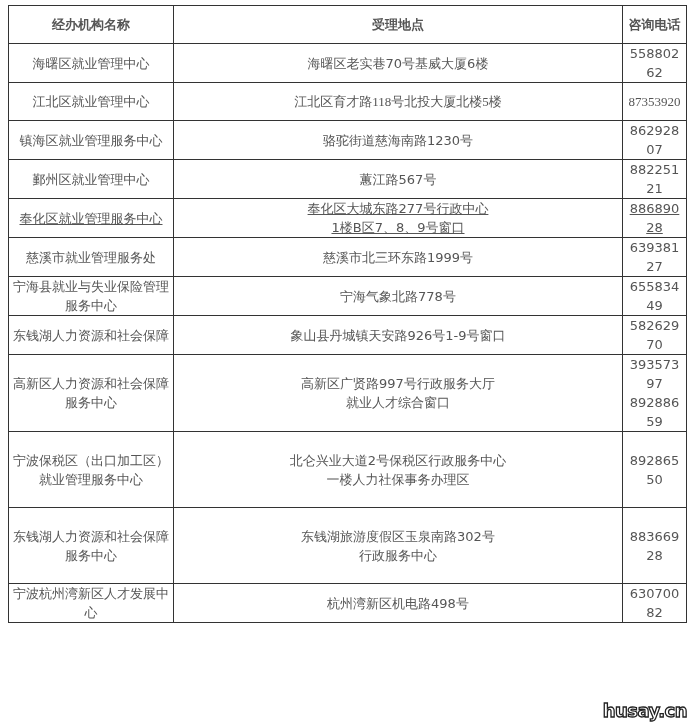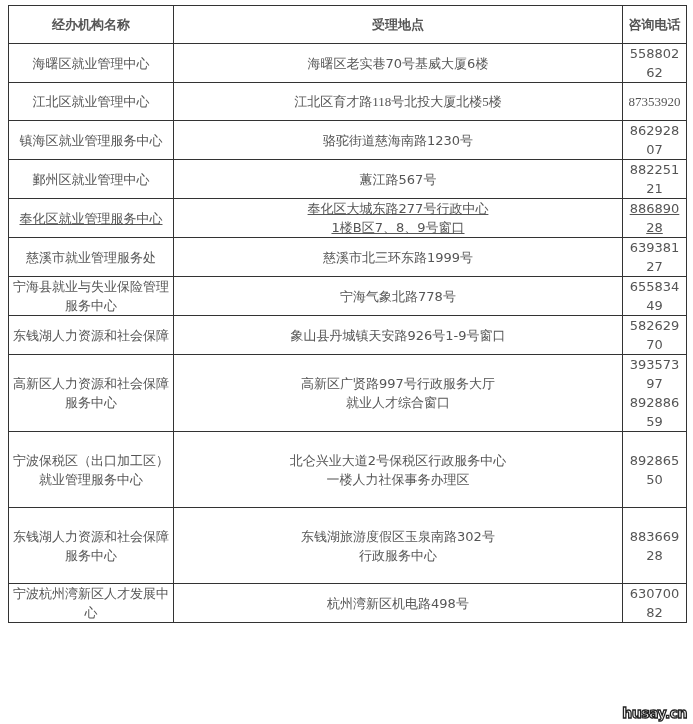--- a/index.html
+++ b/index.html
@@ -8,21 +8,21 @@
   table.main { position:absolute; left:8px; top:5px; width:678px;
                border-collapse:collapse; table-layout:fixed; }
   table.main td, table.main th { border:1px solid #333333; text-align:center;
                vertical-align:middle; font-size:13px; line-height:19px; padding:0 3px;
                overflow:hidden; }
   table.main th { font-weight:bold; color:#555555; height:37px; }
   col.c1 { width:165px; } col.c2 { width:449px; } col.c3 { width:64px; }
   td.phone { word-break:break-all; font-size:13.5px; }
   .line { display:block; }
   .watermark { position:absolute; right:6px; bottom:3px; font-family:"DejaVu Sans", sans-serif;
-               font-weight:bold; font-size:14px; color:#ffffff; letter-spacing:-0.5px;
+               font-weight:bold; font-size:18px; color:#ffffff; letter-spacing:-0.5px;
                -webkit-text-stroke:1.3px #222222; }
 </style>
 </head>
 <body>
 
 <table class="main">
   <colgroup>
       <col class="c1">
       <col class="c2">
       <col class="c3">

